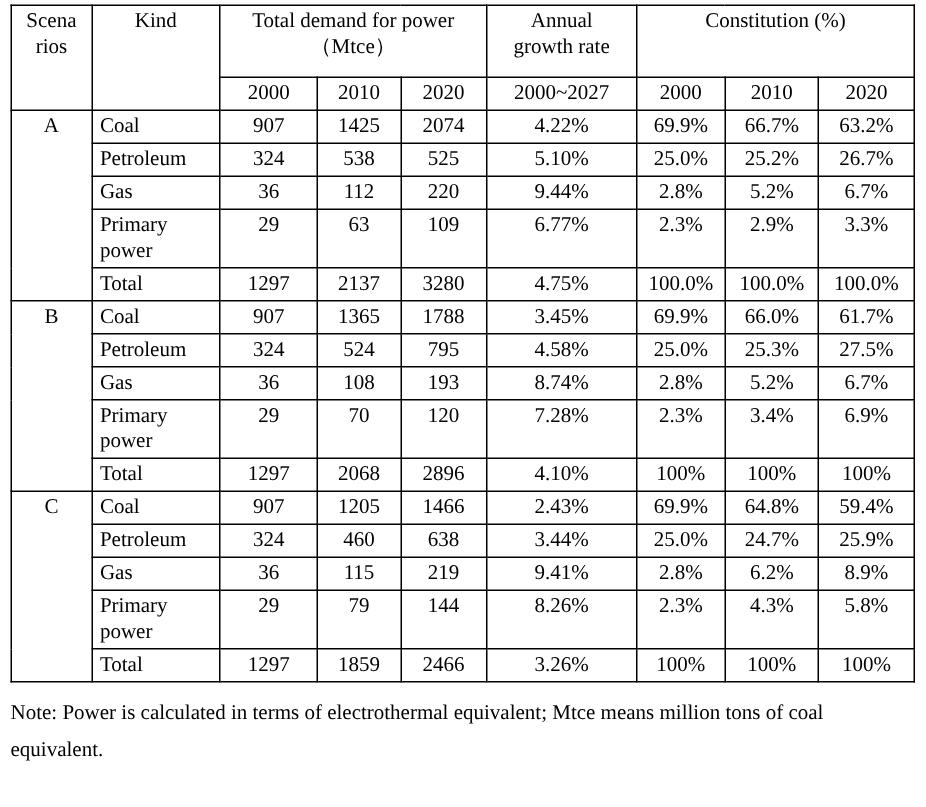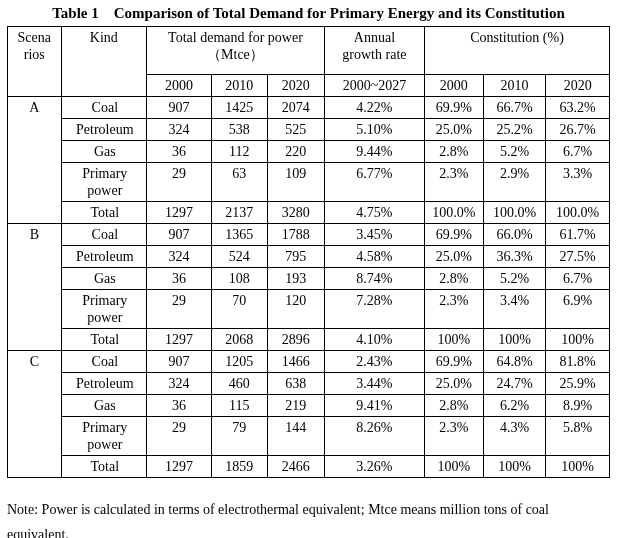--- a/index.html
+++ b/index.html
@@ -29,34 +29,33 @@
     font-weight: normal;
     line-height: 17px;
     text-align: center;
     vertical-align: top;
     padding: 2px 3px;
     overflow: hidden;
   }
   thead tr.group-row th { height: 48px; }
   tbody tr.single td { height: 22px; }
   th.h-growth { padding-left: 12px; padding-right: 12px; }
-  td.kind { text-align: center; padding-left: 5px; }
+  td.kind { text-align: left; padding-left: 5px; }
   .note {
     font-size: 14px;
     line-height: 25px;
-    margin-top: 19px;
+    margin-top: 8px;
     width: 597px;
   }
 </style>
 </head>
 <body>
 
 <div class="page">
 
-  <div class="title">Table 1    Comparison of Total Demand for Primary Energy and its Constitution</div>
 
   <table>
     <colgroup>
       <col style="width:54px">
         <col style="width:86px">
       <col style="width:66px">
         <col style="width:56px">
         <col style="width:58px">
       <col style="width:101px">
       <col style="width:59px">
@@ -146,21 +145,21 @@
         <td>66.0%</td>
         <td>61.7%</td>
       </tr>
       <tr class="single">
         <td class="kind">Petroleum</td>
         <td>324</td>
         <td>524</td>
         <td>795</td>
         <td>4.58%</td>
         <td>25.0%</td>
-        <td>36.3%</td>
+        <td>25.3%</td>
         <td>27.5%</td>
       </tr>
       <tr class="single">
         <td class="kind">Gas</td>
         <td>36</td>
         <td>108</td>
         <td>193</td>
         <td>8.74%</td>
         <td>2.8%</td>
         <td>5.2%</td>
@@ -189,21 +188,21 @@
 
       <tr class="single">
         <td rowspan="5">C</td>
         <td class="kind">Coal</td>
         <td>907</td>
         <td>1205</td>
         <td>1466</td>
         <td>2.43%</td>
         <td>69.9%</td>
         <td>64.8%</td>
-        <td>81.8%</td>
+        <td>59.4%</td>
       </tr>
       <tr class="single">
         <td class="kind">Petroleum</td>
         <td>324</td>
         <td>460</td>
         <td>638</td>
         <td>3.44%</td>
         <td>25.0%</td>
         <td>24.7%</td>
         <td>25.9%</td>

